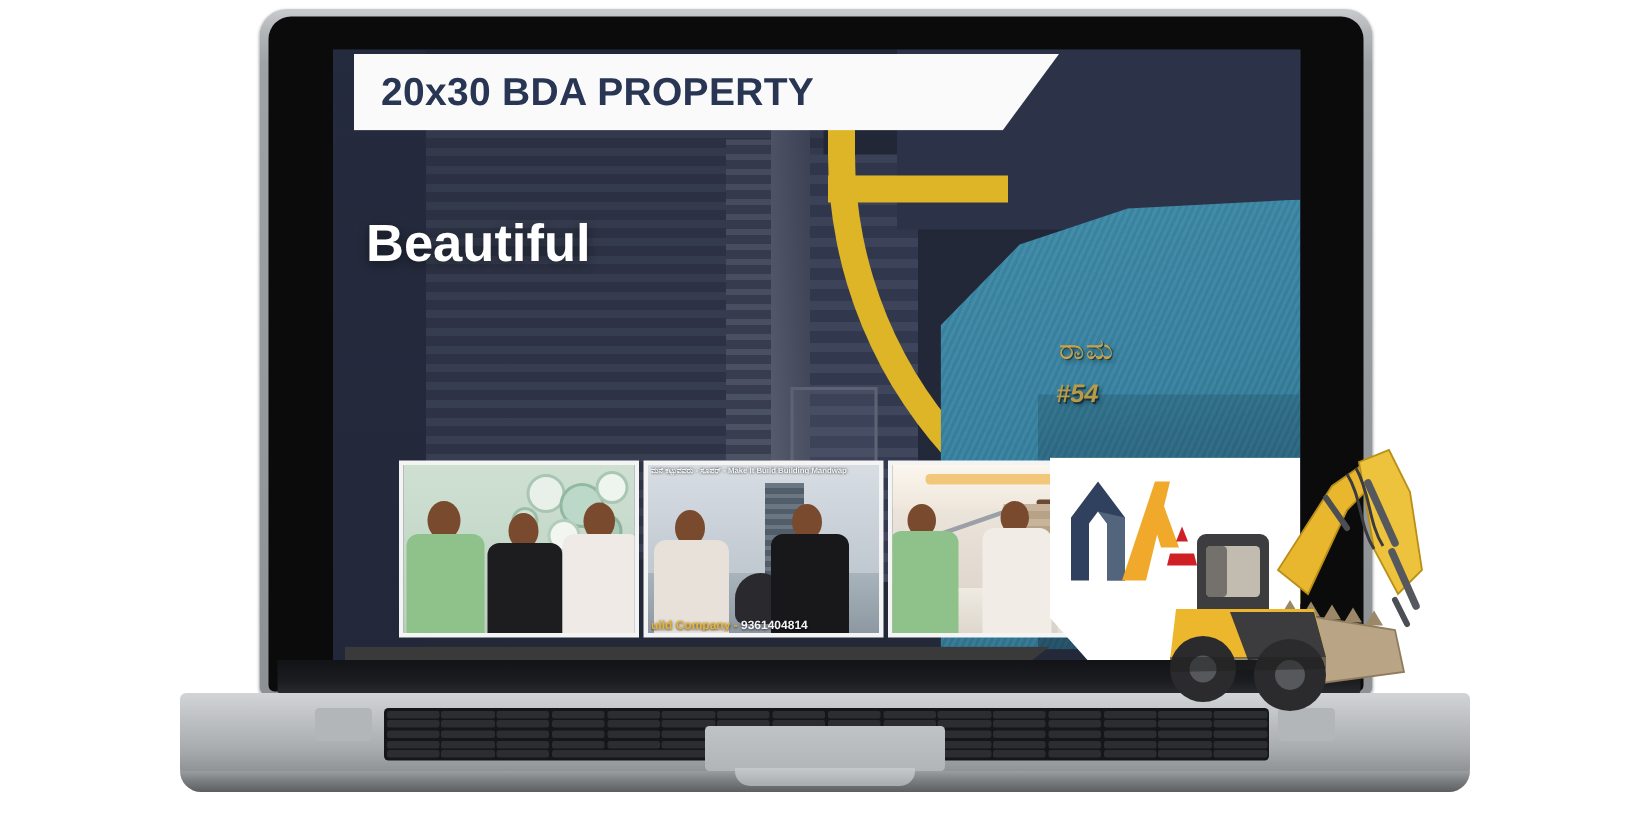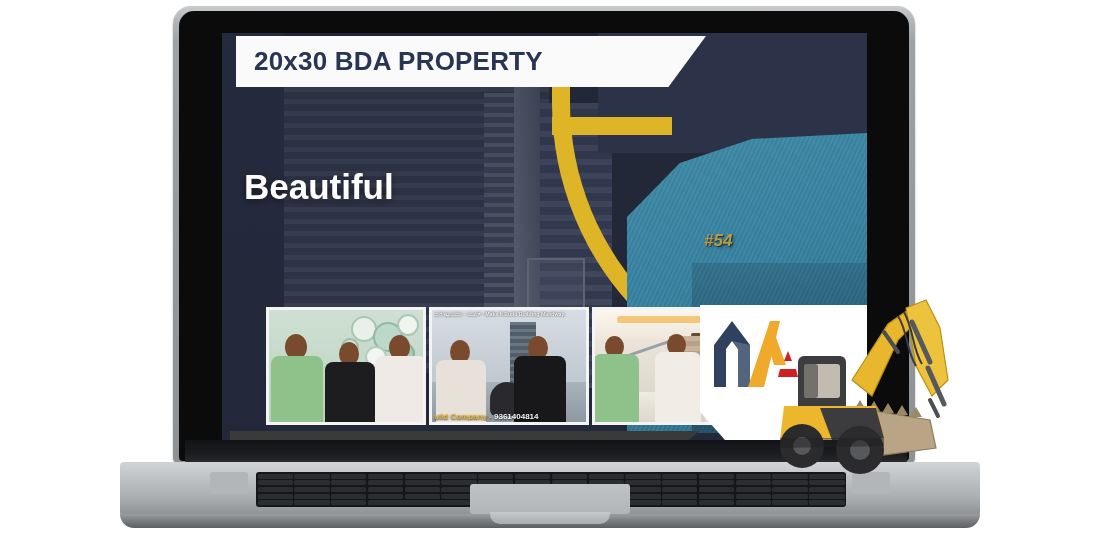--- a/index.html
+++ b/index.html
@@ -178,21 +178,20 @@
   .titlebar span {
     color: #283553; font-size: 26px; font-weight: 800;
     letter-spacing: .2px; margin-left: 18px; white-space: nowrap;
   }
 
   
   .headline {
     position: absolute; left: 22px; top: 108px; width: 300px;
     color: #fff; font-size: 35px; font-weight: 800; line-height: 1.28;
     text-shadow: 0 2px 7px rgba(0,0,0,.45);
-    margin-top: 24px;
   }
 
   
   .thumbs {
     position: absolute; left: 8px; top: 274px;
     display: flex; gap: 3px; padding-left: 36px;
   }
   .thumb {
     width: 160px; height: 118px; background: #333;
     border: 3px solid #f4f4f4; position: relative; overflow: hidden;
@@ -318,20 +317,21 @@
         </div>
 
         <div class="navy-block"></div>
         <div class="yellow-top"></div>
         <div class="yellow-band"></div>
         <div class="teal-wall"></div>
         <div class="teal-shadowpatch"></div>
         <div class="navy-lower"></div>
 
         <div class="sign">
+          <div class="l1">ರಾಮ</div>
           <div class="l3">#54</div>
         </div>
 
         <div class="titlebar">
           <span>20x30 BDA PROPERTY</span>
         </div>
 
         <div class="headline">
           <div>Beautiful</div>
         </div>

